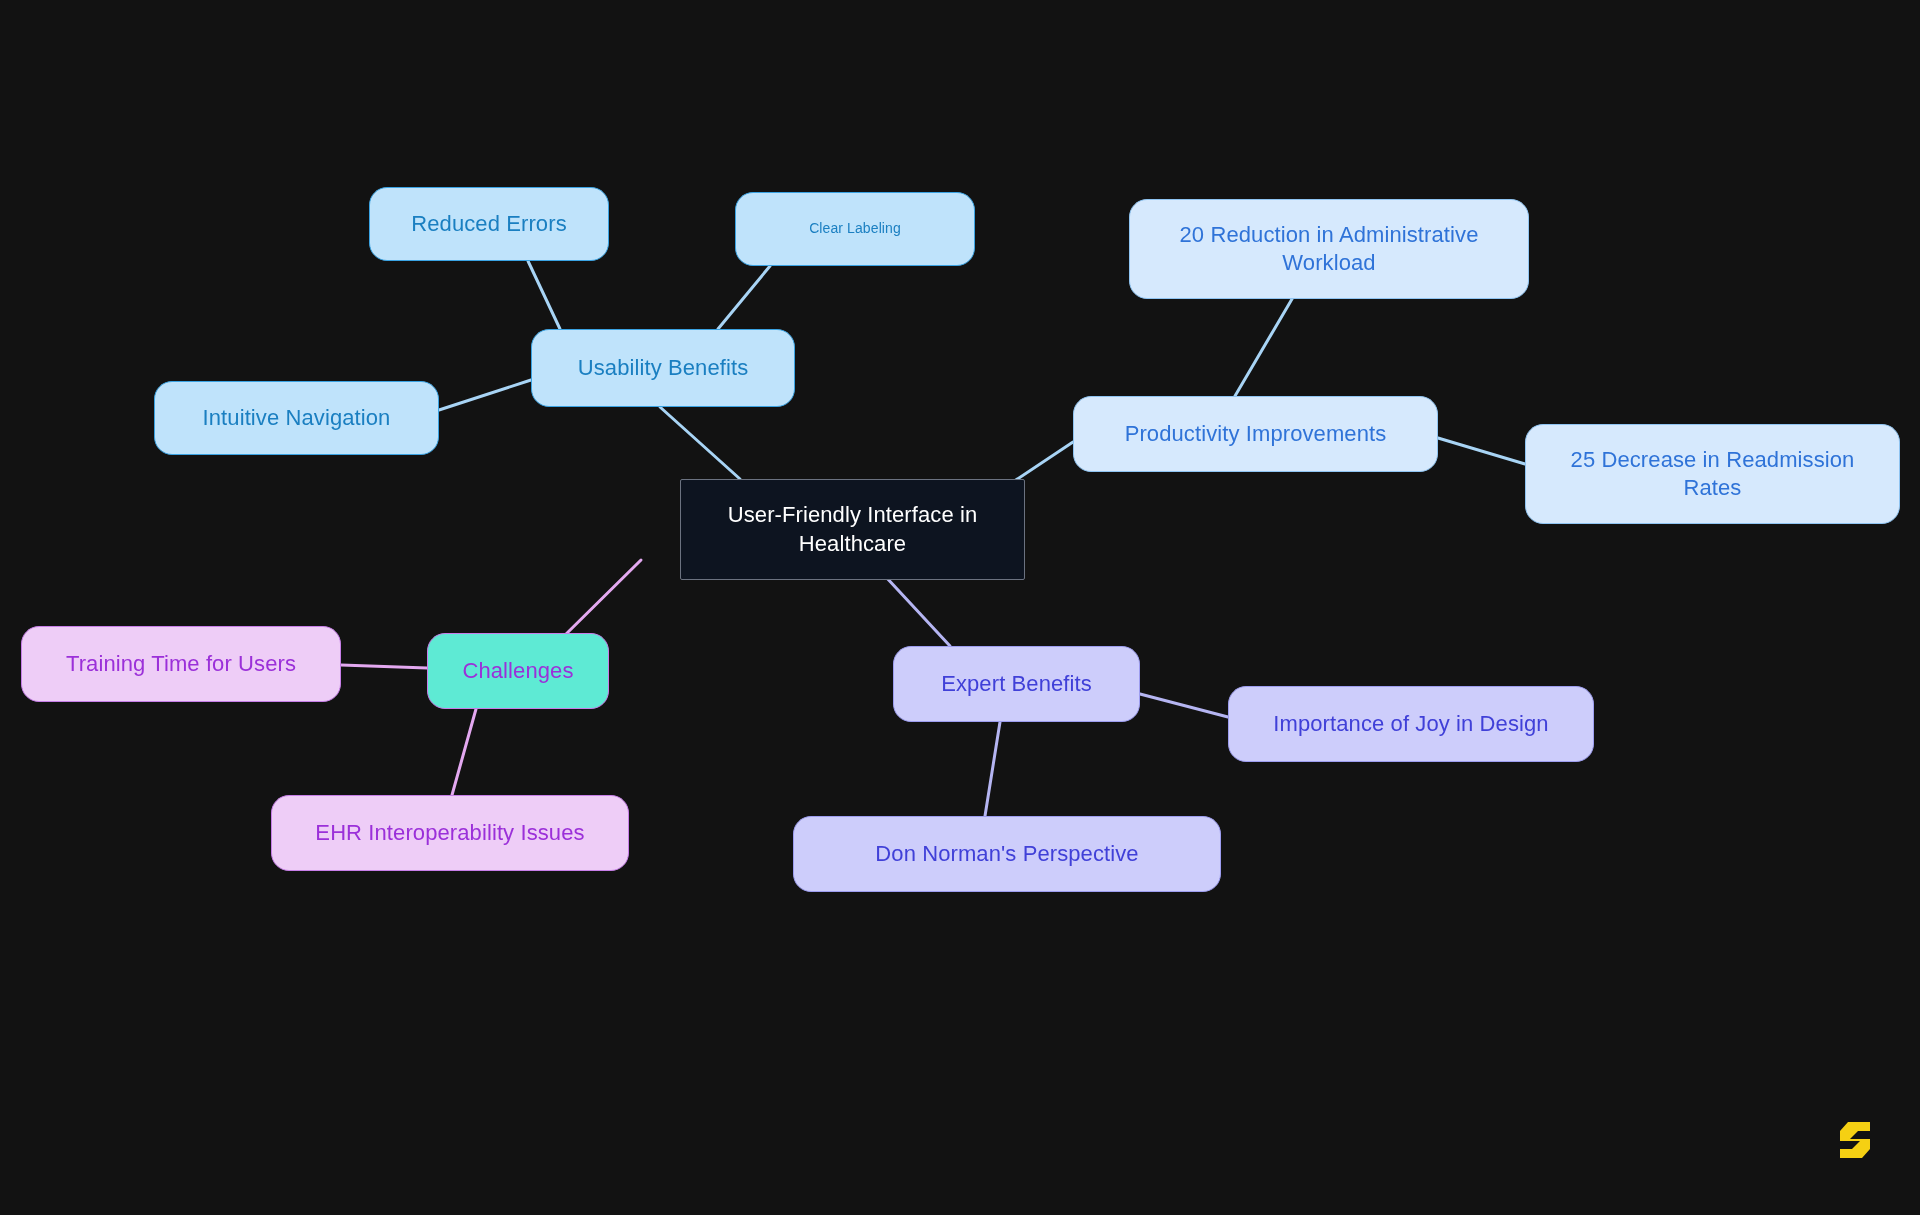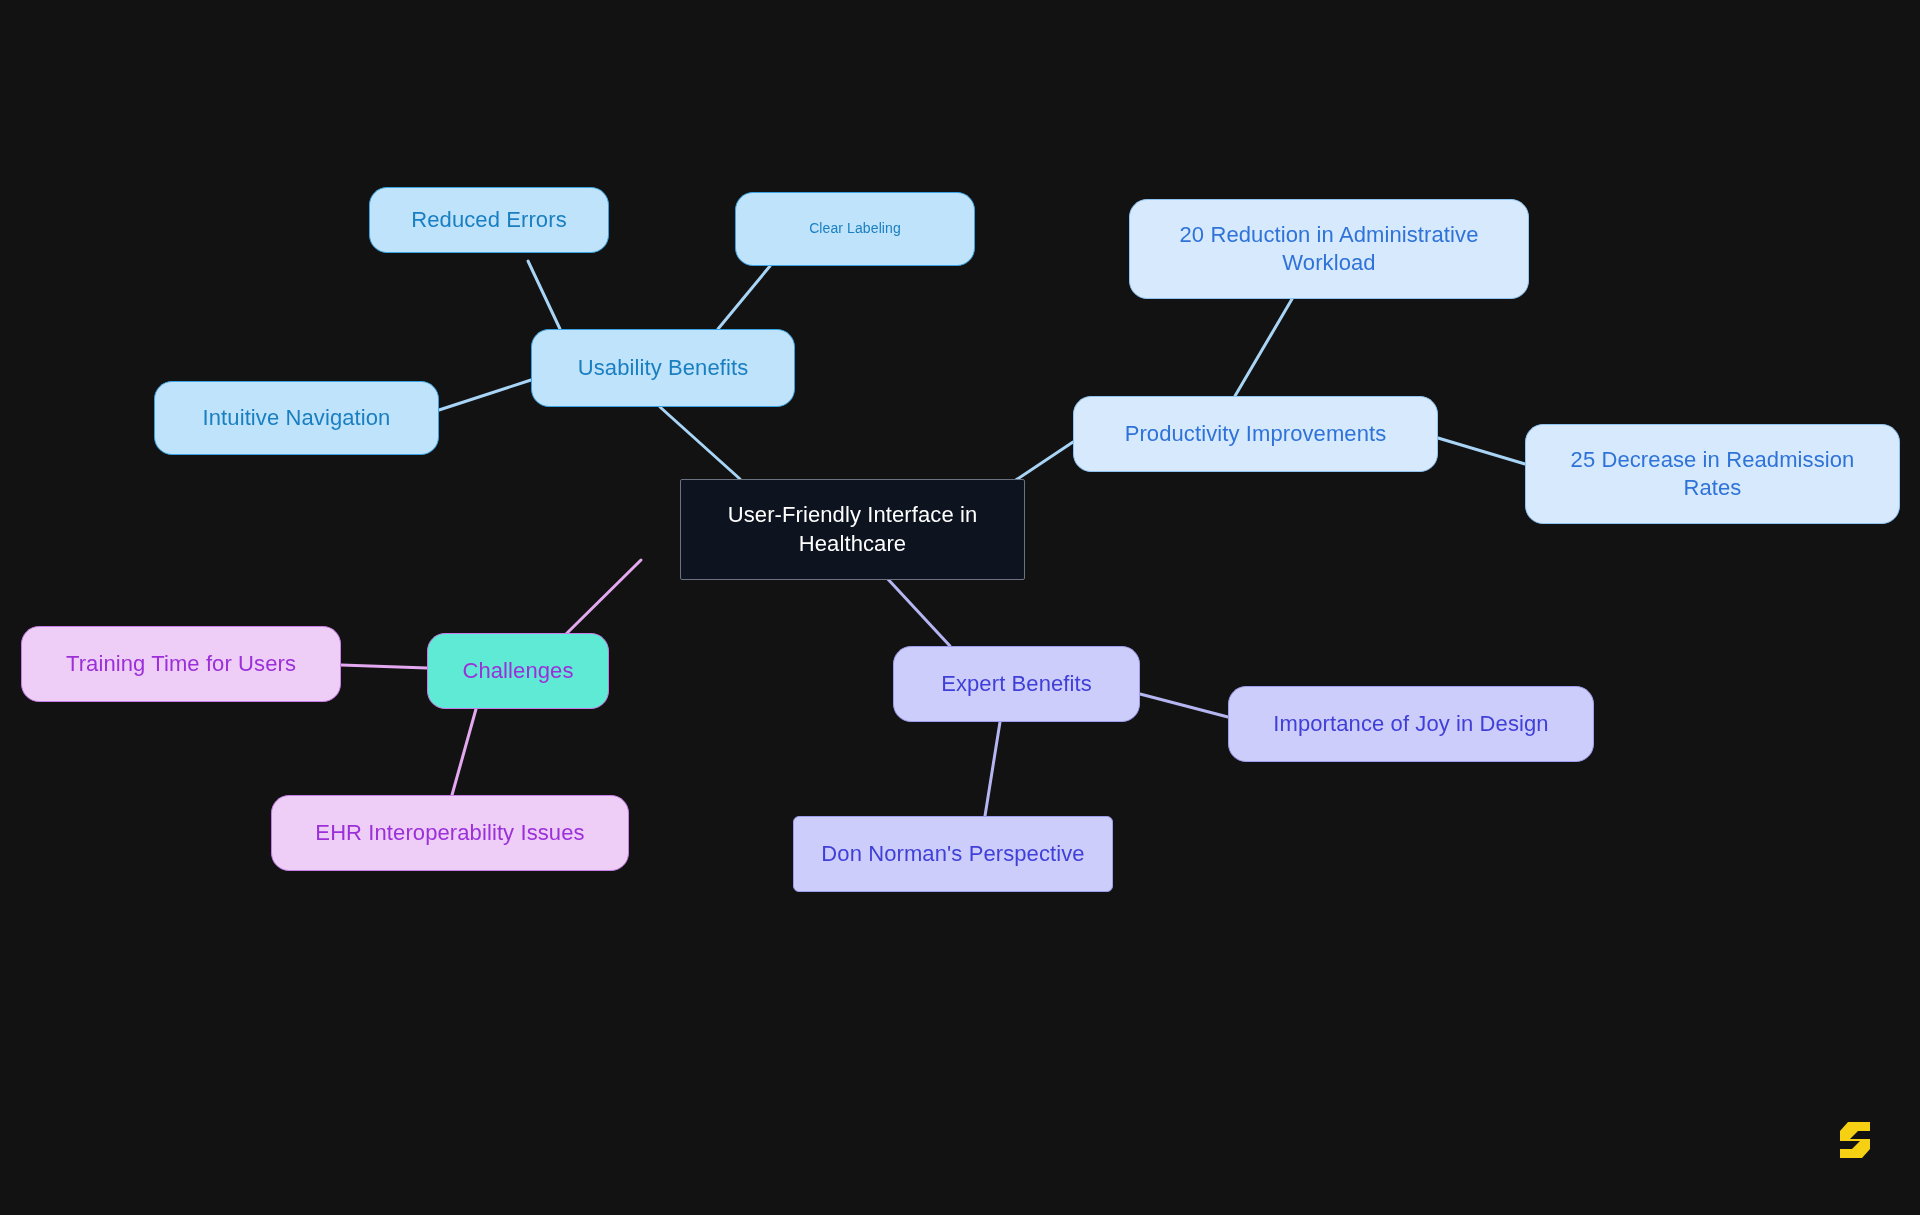--- a/index.html
+++ b/index.html
@@ -79,21 +79,21 @@
       <line x1="1000" y1="722" x2="985" y2="816" stroke="#b5b5f2" stroke-width="3" stroke-linecap="round"></line>
     </svg>
 
   <div id="node-layer">
       <div class="node central" style="left: 641px; top: 479px; width: 345px; height: 101px; background: rgb(13, 20, 32); border-color: rgb(107, 114, 128); color: rgb(255, 255, 255); font-size: 22px;">
         <span class="node-label">User-Friendly Interface in Healthcare</span>
       </div>
       <div class="node" style="left: 531px; top: 329px; width: 264px; height: 78px; background: rgb(191, 227, 251); border-color: rgb(58, 163, 227); color: rgb(26, 127, 193); font-size: 22px;">
         <span class="node-label">Usability Benefits</span>
       </div>
-      <div class="node" style="left: 369px; top: 187px; width: 240px; height: 66px; background: rgb(191, 227, 251); border-color: rgb(58, 163, 227); color: rgb(26, 127, 193); font-size: 22px;">
+      <div class="node" style="left: 369px; top: 187px; width: 240px; height: 74px; background: rgb(191, 227, 251); border-color: rgb(58, 163, 227); color: rgb(26, 127, 193); font-size: 22px;">
         <span class="node-label">Reduced Errors</span>
       </div>
       <div class="node" style="left: 735px; top: 192px; width: 240px; height: 74px; background: rgb(191, 227, 251); border-color: rgb(58, 163, 227); color: rgb(26, 127, 193); font-size: 14px;">
         <span class="node-label">Clear Labeling</span>
       </div>
       <div class="node" style="left: 154px; top: 381px; width: 285px; height: 74px; background: rgb(191, 227, 251); border-color: rgb(58, 163, 227); color: rgb(26, 127, 193); font-size: 22px; justify-content: center;">
         <span class="node-label">Intuitive Navigation</span>
       </div>
       <div class="node" style="left: 1073px; top: 396px; width: 365px; height: 76px; background: rgb(214, 233, 253); border-color: rgb(143, 196, 242); color: rgb(47, 115, 216); font-size: 22px;">
         <span class="node-label">Productivity Improvements</span>
@@ -112,21 +112,21 @@
       </div>
       <div class="node" style="left: 271px; top: 795px; width: 358px; height: 76px; background: rgb(238, 205, 247); border-color: rgb(199, 126, 232); color: rgb(155, 48, 217); font-size: 22px;">
         <span class="node-label">EHR Interoperability Issues</span>
       </div>
       <div class="node" style="left: 893px; top: 646px; width: 247px; height: 76px; background: rgb(205, 205, 251); border-color: rgb(157, 157, 240); color: rgb(64, 64, 216); font-size: 22px;">
         <span class="node-label">Expert Benefits</span>
       </div>
       <div class="node" style="left: 1228px; top: 686px; width: 366px; height: 76px; background: rgb(205, 205, 251); border-color: rgb(157, 157, 240); color: rgb(64, 64, 216); font-size: 22px;">
         <span class="node-label">Importance of Joy in Design</span>
       </div>
-      <div class="node" style="left: 793px; top: 816px; width: 320px; height: 76px; background: rgb(205, 205, 251); border-color: rgb(157, 157, 240); color: rgb(64, 64, 216); font-size: 22px; border-radius: 6px;">
+      <div class="node" style="left: 793px; top: 816px; width: 428px; height: 76px; background: rgb(205, 205, 251); border-color: rgb(157, 157, 240); color: rgb(64, 64, 216); font-size: 22px;">
         <span class="node-label">Don Norman's Perspective</span>
       </div>
     </div>
 
   <svg id="brand-logo" viewBox="0 0 42 44" xmlns="http://www.w3.org/2000/svg">
     <path id="brand-logo-path" d="M32 4 L10 4 L2 13 L2 23 L22 23 L14 31 L2 31 L2 40 L24 40 L32 31 L32 21 L12 21 L20 13 L32 13 Z" fill="#f5d013"></path>
   </svg>
 
 </div>
 

